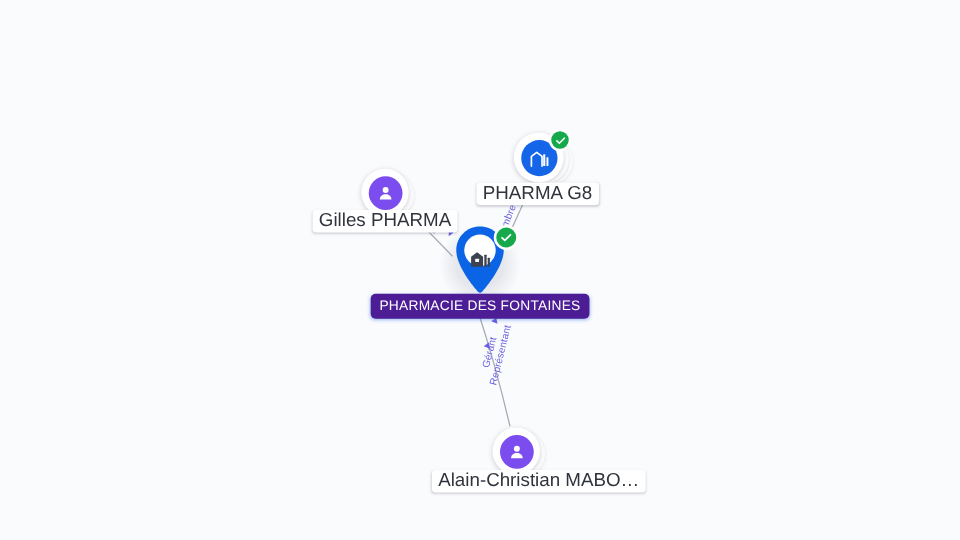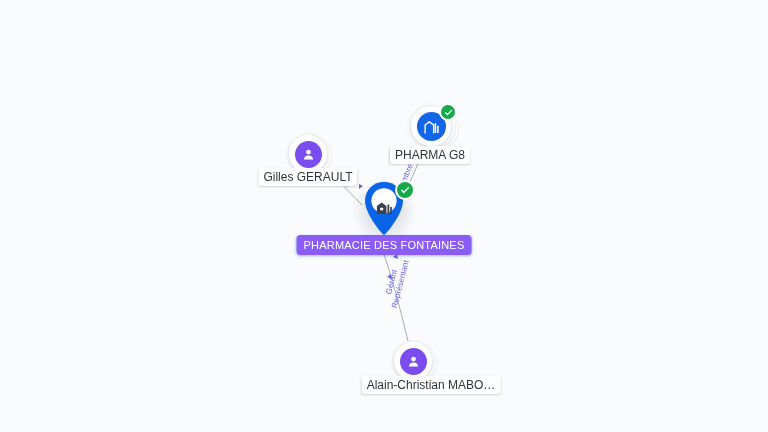--- a/index.html
+++ b/index.html
@@ -45,29 +45,29 @@
   .pin{position:absolute;left:50%;top:50%;transform:translate(-50%,-52%);}
 
   
   .badge{position:absolute;border-radius:50%;background:#16a94b;
          border:2px solid #ffffff;display:flex;align-items:center;justify-content:center;}
 
   
   .label{
     position:absolute;transform:translate(-50%,0);
     white-space:nowrap;
-    font-size:12px;line-height:14px;
+    font-size:15px;line-height:14px;
     color:#30343d;
     background:#ffffff;
     border-radius:3px;
     padding:2px 5px;
     box-shadow:0 1px 2px rgba(60,64,80,.22);
   }
   .label.primary{
-    background:#8b5cf6;color:#ffffff;font-size:11px;font-weight:400;
+    background:#4c1d95;color:#ffffff;font-size:11px;font-weight:400;
     letter-spacing:.2px;padding:3px 7px;border-radius:4px;
     box-shadow:0 1px 3px rgba(31,111,229,.45);
   }
 
   
   .edge-label{
     position:absolute;transform-origin:50% 50%;
     font-size:8px;line-height:9px;color:#6a5fe0;
     white-space:nowrap;pointer-events:none;
     letter-spacing:.1px;
@@ -128,21 +128,21 @@
     <div class="disc" style="position:absolute;left:4px;top:4px;">
       <div class="glyph-circle">
         <svg width="15" height="15" viewBox="0 0 24 24" fill="#ffffff">
           <circle cx="12" cy="8" r="3.8"></circle>
           <path d="M4.6 20c0-4.1 3.3-6.6 7.4-6.6s7.4 2.5 7.4 6.6z"></path>
         </svg>
       </div>
     </div>
   </div>
 </div>
-<div class="label" style="left:308px;top:168px;">Gilles GERAULT</div>
+<div class="label" style="left:308px;top:168px;">Gilles PHARMA</div>
 
 <div class="node person" style="left:414px;top:361px;">
   <div style="position:relative;width:48px;height:46px;">
     <div class="stack" style="width:36px;height:36px;left:10px;top:7px;opacity:.6;"></div>
     <div class="disc" style="position:absolute;left:4px;top:4px;">
       <div class="glyph-circle">
         <svg width="15" height="15" viewBox="0 0 24 24" fill="#ffffff">
           <circle cx="12" cy="8" r="3.8"></circle>
           <path d="M4.6 20c0-4.1 3.3-6.6 7.4-6.6s7.4 2.5 7.4 6.6z"></path>
         </svg>

